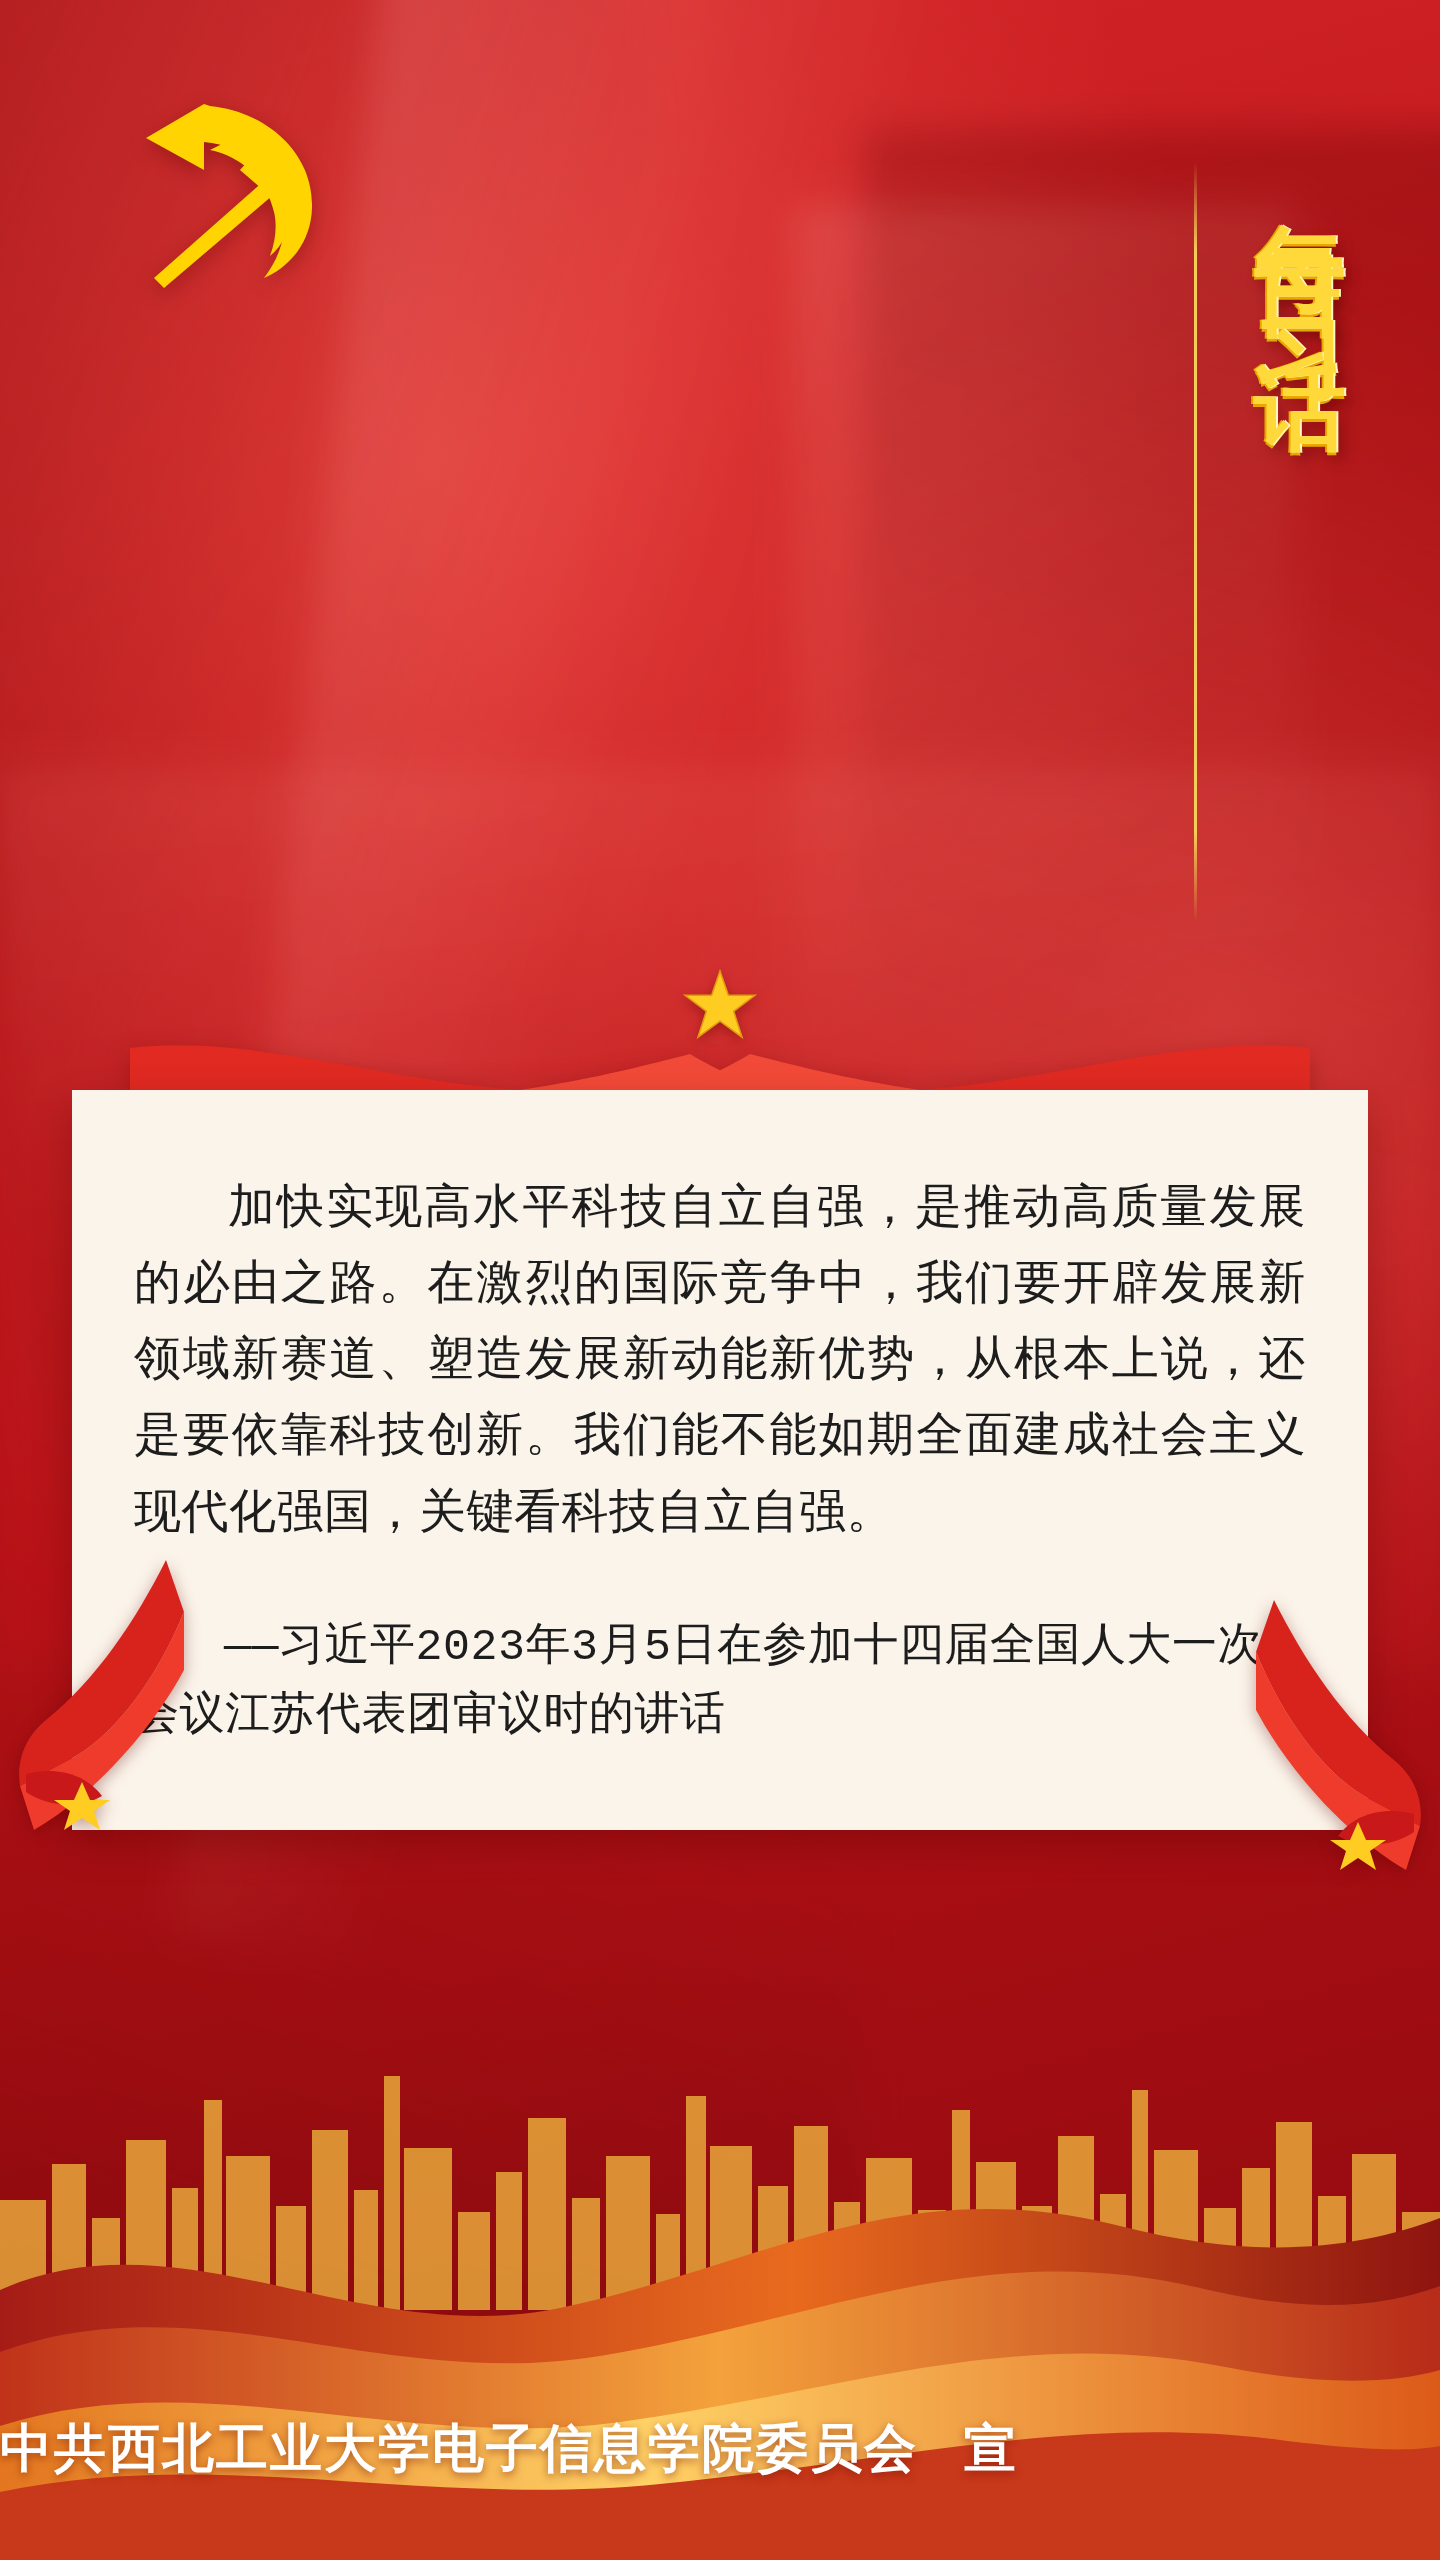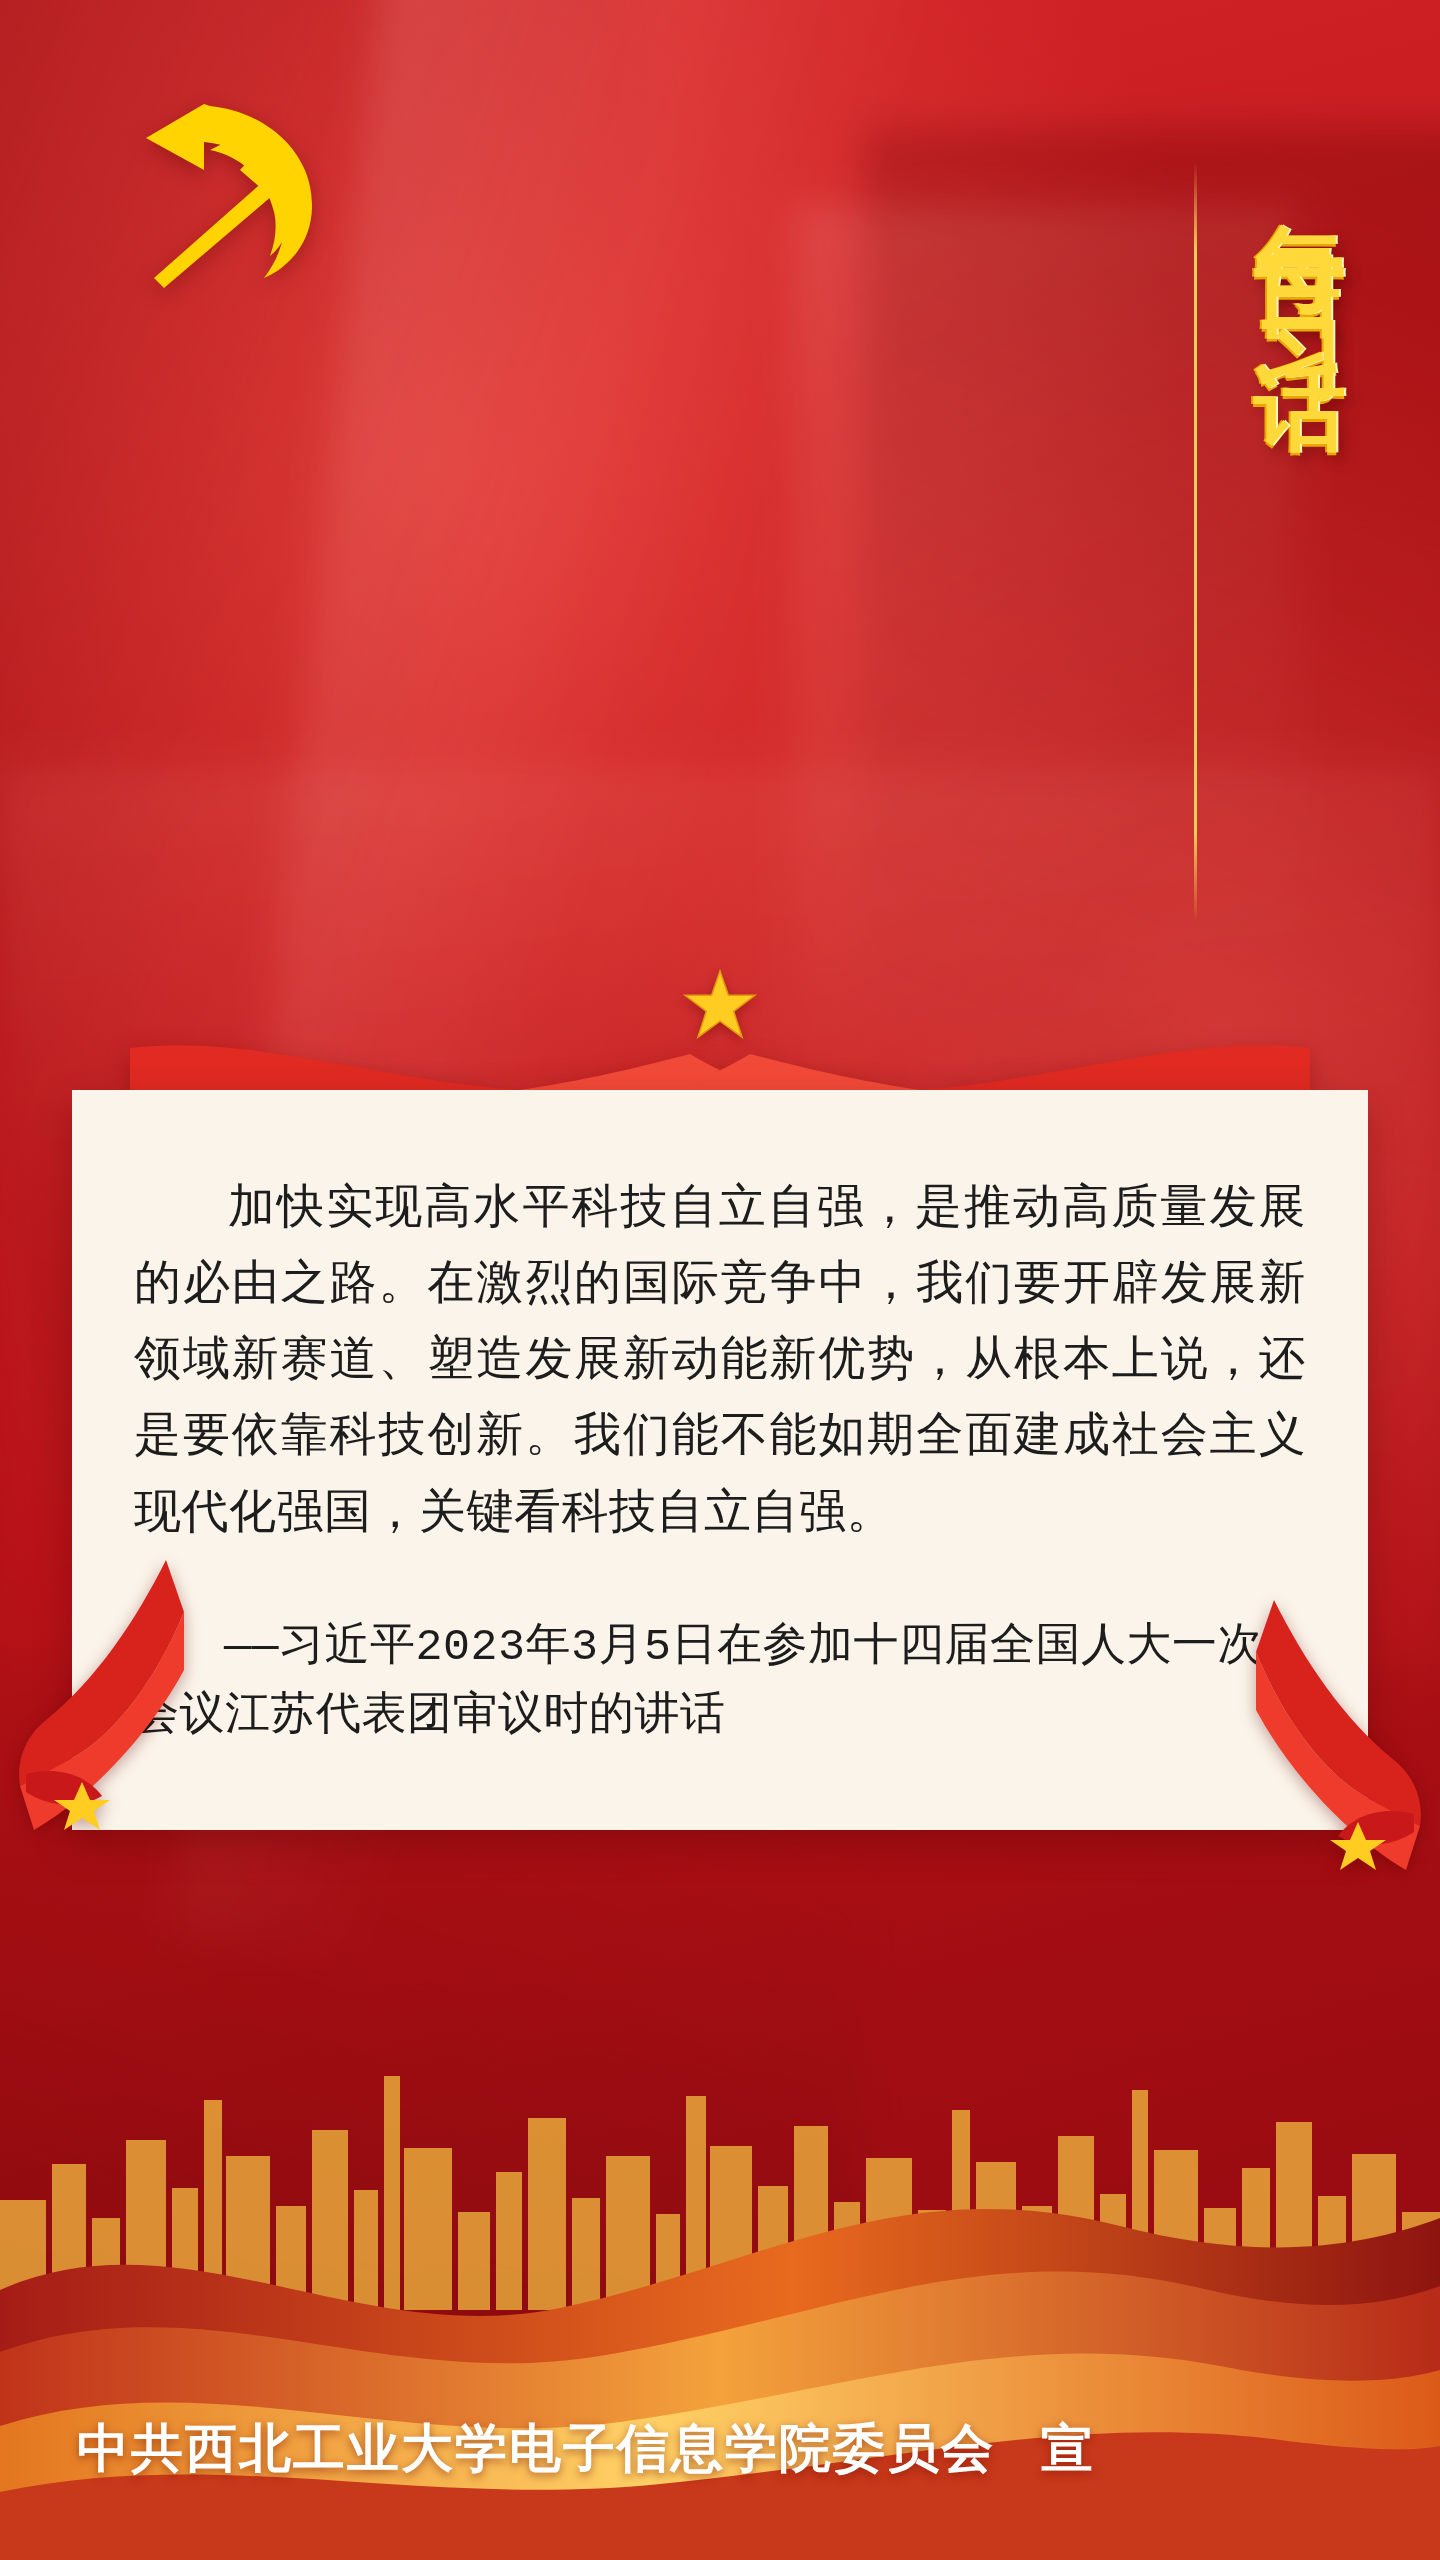--- a/index.html
+++ b/index.html
@@ -175,21 +175,21 @@
     width: 1440px;
     height: 420px;
   }
 
   
   .footer {
     position: absolute;
     left: 0;
     bottom: 76px;
     width: 1172px;
-    text-align: center;
+    text-align: left;
     font-family: Liberation Sans, sans-serif;
     font-size: 52px;
     font-weight: 700;
     color: #ffffff;
     letter-spacing: 2px;
     text-shadow: 0 3px 8px rgba(120,20,0,.55);
   }
   .footer .sep { display: inline-block; width: 46px; }
 </style>
 </head>

